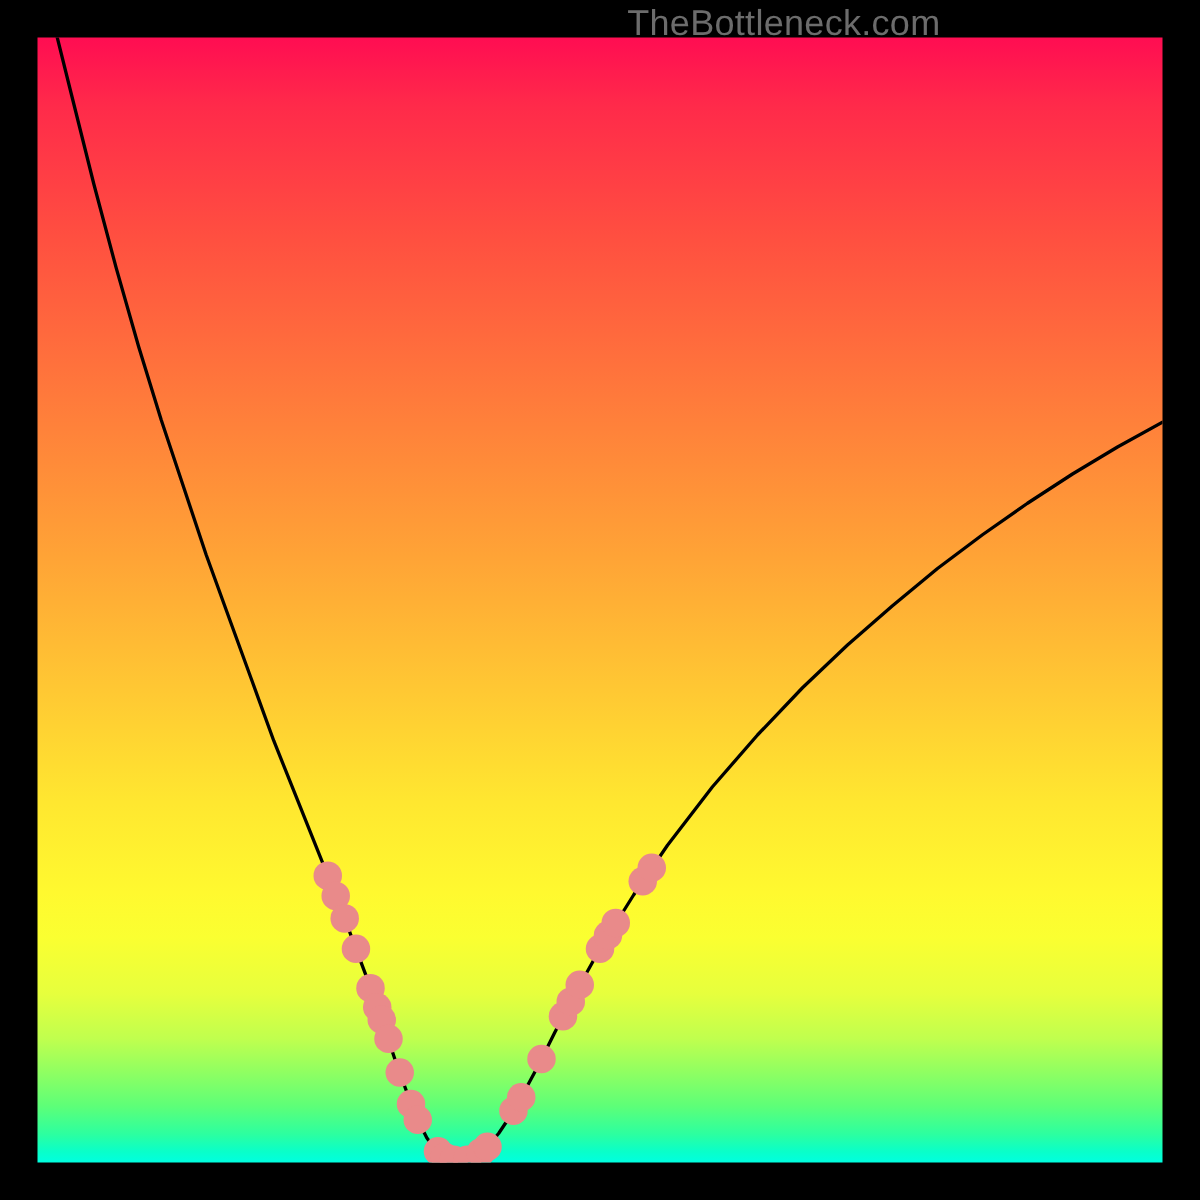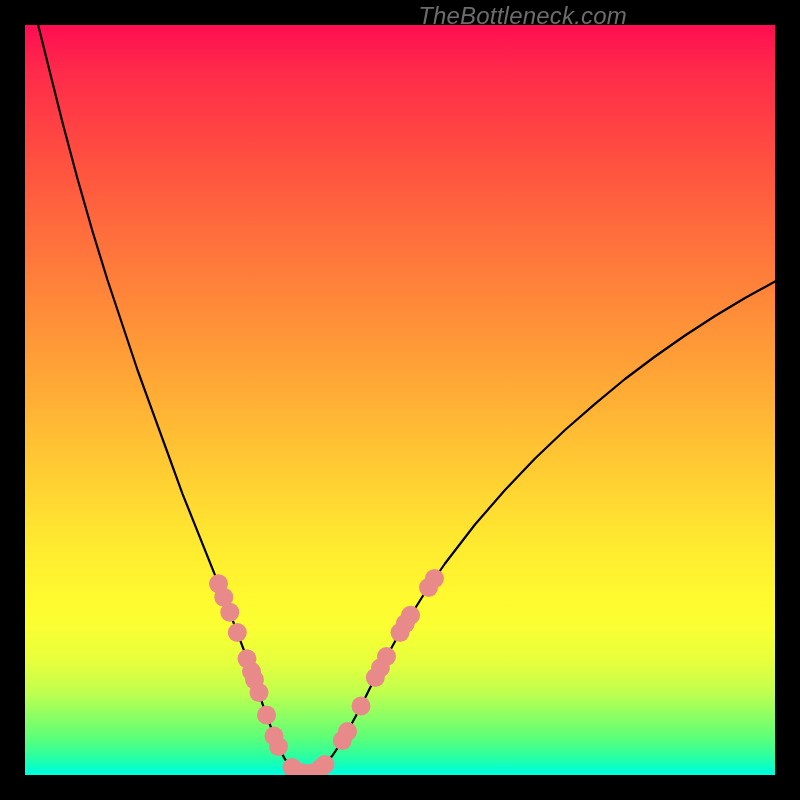--- a/index.html
+++ b/index.html
@@ -10,21 +10,20 @@
     overflow: hidden;
     background: #000;
     font-family: Arial, Helvetica, sans-serif;
   }
   .frame {
     position: absolute;
     top: 0; left: 0;
     width: 633px;
     height: 800px;
     background: #000;
-    font-style: italic;
   }
   .plot {
     position: absolute;
     top: 25px;
     left: 25px;
     width: 750px;
     height: 750px;
     
     background: linear-gradient(
       to bottom,

